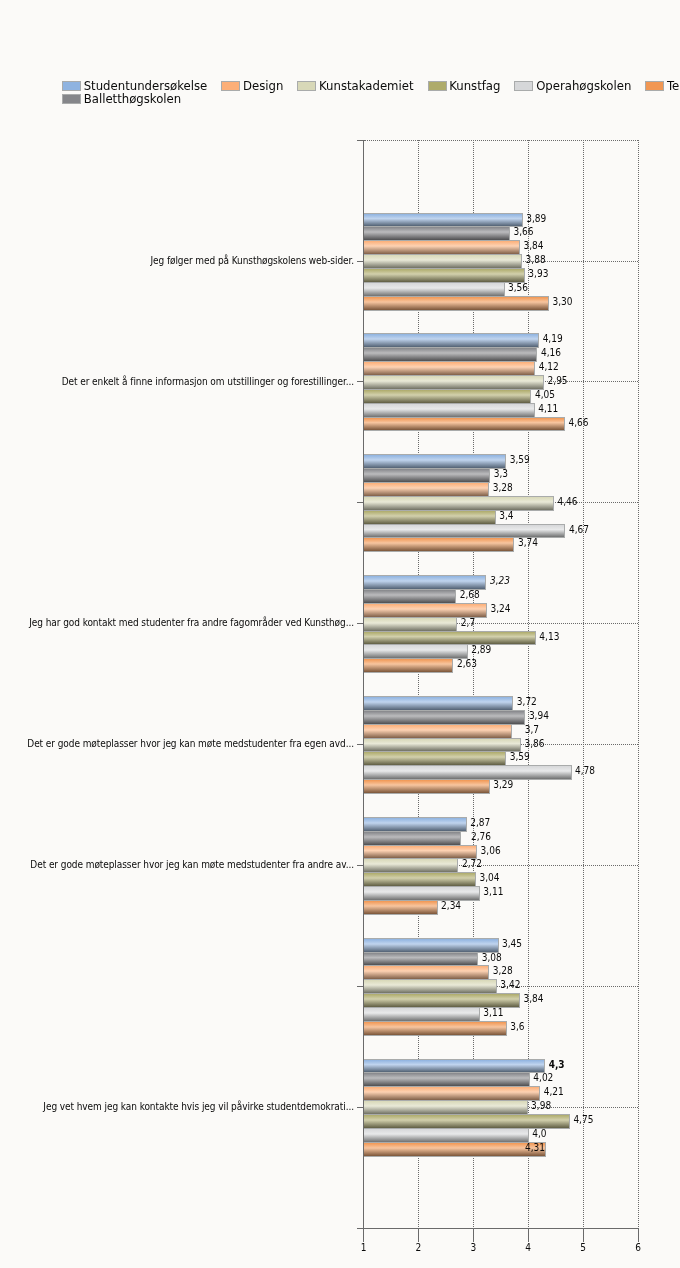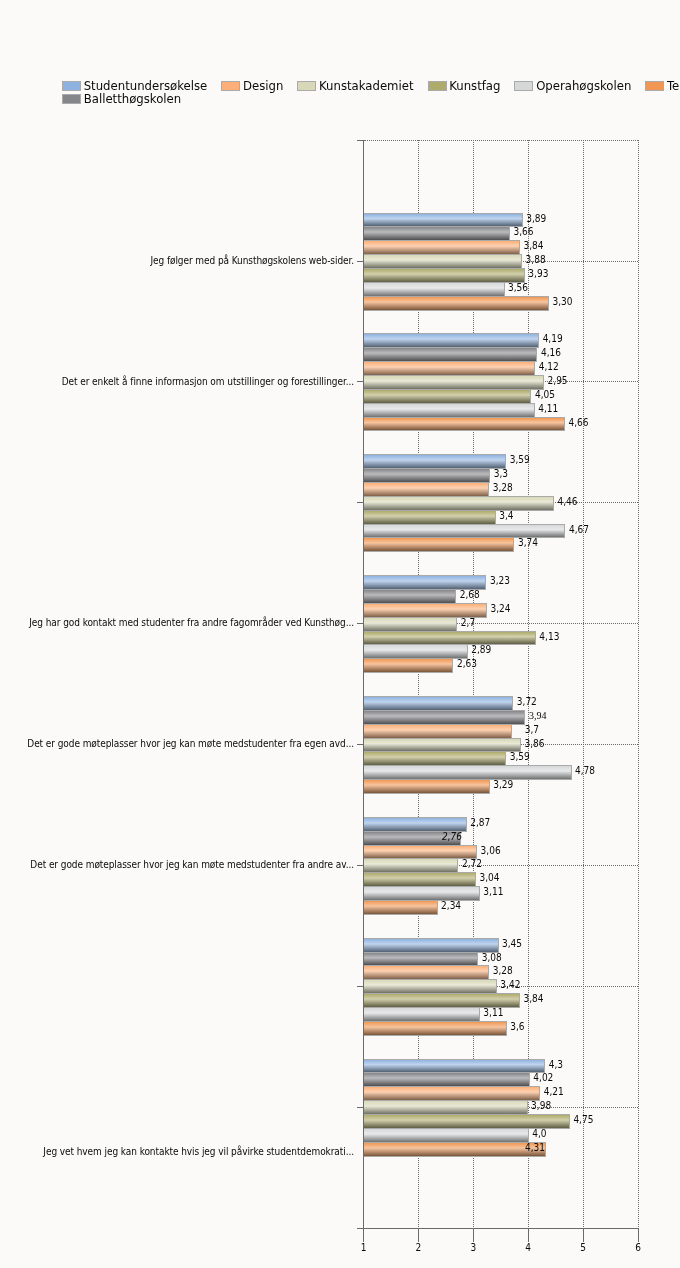--- a/index.html
+++ b/index.html
@@ -138,57 +138,57 @@
       <div class="bar" style="left: 363px; top: 510px; width: 132.76px; height: 15px; background: linear-gradient(rgb(174, 171, 107) 0%, rgb(210, 208, 172) 38.5%, rgb(96, 94, 68) 100%);"></div>
       <div class="vlabel" style="left: 499.26px; top: 510.4px;">3,4</div>
       <div class="bar" style="left: 363px; top: 524px; width: 202.483px; height: 14px; background: linear-gradient(rgb(214, 215, 217) 0%, rgb(232, 233, 234) 38.5%, rgb(112, 113, 113) 100%);"></div>
       <div class="vlabel" style="left: 568.983px; top: 523.9px;">4,67</div>
       <div class="bar" style="left: 363px; top: 537px; width: 151.426px; height: 15px; background: linear-gradient(rgb(241, 151, 83) 0%, rgb(247, 197, 159) 38.5%, rgb(123, 86, 58) 100%);"></div>
       <div class="vlabel" style="left: 517.926px; top: 537.4px;">3,74</div>
       <div class="hgrid" style="left: 363.5px; top: 623.16px; width: 274.5px;"></div>
       <div class="tickY" style="left: 356.5px; top: 623.16px; width: 7px;"></div>
       <div class="catlabel" style="width: 354px; top: 617.46px;">Jeg har god kontakt med studenter fra andre fagområder ved Kunsthøg...</div>
       <div class="bar" style="left: 363px; top: 575px; width: 123.427px; height: 15px; background: linear-gradient(rgb(143, 179, 224) 0%, rgb(192, 212, 238) 38.5%, rgb(83, 98, 116) 100%);"></div>
-      <div class="vlabel" style="left: 489.927px; top: 575.4px;">3,23</div>
+      <div class="vlabel" style="left: 489.927px; top: 575.4px; font-style: italic;">3,23</div>
       <div class="bar" style="left: 363px; top: 589px; width: 93.232px; height: 15px; background: linear-gradient(rgb(133, 134, 138) 0%, rgb(187, 187, 189) 38.5%, rgb(79, 79, 81) 100%);"></div>
       <div class="vlabel" style="left: 459.732px; top: 589.4px;">2,68</div>
       <div class="bar" style="left: 363px; top: 603px; width: 123.976px; height: 15px; background: linear-gradient(rgb(252, 175, 120) 0%, rgb(253, 210, 179) 38.5%, rgb(128, 96, 73) 100%);"></div>
       <div class="vlabel" style="left: 490.476px; top: 603.4px;">3,24</div>
       <div class="bar" style="left: 363px; top: 617px; width: 94.33px; height: 15px; background: linear-gradient(rgb(216, 216, 184) 0%, rgb(233, 233, 215) 38.5%, rgb(113, 113, 100) 100%);"></div>
       <div class="vlabel" style="left: 460.83px; top: 617.4px;">2,7</div>
       <div class="bar" style="left: 363px; top: 631px; width: 172.837px; height: 14px; background: linear-gradient(rgb(174, 171, 107) 0%, rgb(210, 208, 172) 38.5%, rgb(96, 94, 68) 100%);"></div>
       <div class="vlabel" style="left: 539.337px; top: 630.9px;">4,13</div>
       <div class="bar" style="left: 363px; top: 644px; width: 104.761px; height: 15px; background: linear-gradient(rgb(214, 215, 217) 0%, rgb(232, 233, 234) 38.5%, rgb(112, 113, 113) 100%);"></div>
       <div class="vlabel" style="left: 471.261px; top: 644.4px;">2,89</div>
       <div class="bar" style="left: 363px; top: 658px; width: 90.487px; height: 15px; background: linear-gradient(rgb(241, 151, 83) 0%, rgb(247, 197, 159) 38.5%, rgb(123, 86, 58) 100%);"></div>
       <div class="vlabel" style="left: 456.987px; top: 658.4px;">2,63</div>
       <div class="hgrid" style="left: 363.5px; top: 744.02px; width: 274.5px;"></div>
       <div class="tickY" style="left: 356.5px; top: 744.02px; width: 7px;"></div>
       <div class="catlabel" style="width: 354px; top: 738.32px;">Det er gode møteplasser hvor jeg kan møte medstudenter fra egen avd...</div>
       <div class="bar" style="left: 363px; top: 696px; width: 150.328px; height: 15px; background: linear-gradient(rgb(143, 179, 224) 0%, rgb(192, 212, 238) 38.5%, rgb(83, 98, 116) 100%);"></div>
       <div class="vlabel" style="left: 516.828px; top: 696.4px;">3,72</div>
       <div class="bar" style="left: 363px; top: 710px; width: 162.406px; height: 15px; background: linear-gradient(rgb(133, 134, 138) 0%, rgb(187, 187, 189) 38.5%, rgb(79, 79, 81) 100%);"></div>
-      <div class="vlabel" style="left: 528.906px; top: 710.4px; font-family: Liberation Serif, serif;">3,94</div>
+      <div class="vlabel" style="left: 528.906px; top: 710.4px;">3,94</div>
       <div class="bar" style="left: 363px; top: 724px; width: 149.23px; height: 15px; background: linear-gradient(rgb(252, 175, 120) 0%, rgb(253, 210, 179) 38.5%, rgb(128, 96, 73) 100%);"></div>
       <div class="vlabel" style="left: 515.73px; top: 724.4px; margin-left: 9px;">3,7</div>
       <div class="bar" style="left: 363px; top: 738px; width: 158.014px; height: 14px; background: linear-gradient(rgb(216, 216, 184) 0%, rgb(233, 233, 215) 38.5%, rgb(113, 113, 100) 100%);"></div>
       <div class="vlabel" style="left: 524.514px; top: 737.9px;">3,86</div>
       <div class="bar" style="left: 363px; top: 751px; width: 143.191px; height: 15px; background: linear-gradient(rgb(174, 171, 107) 0%, rgb(210, 208, 172) 38.5%, rgb(96, 94, 68) 100%);"></div>
       <div class="vlabel" style="left: 509.691px; top: 751.4px;">3,59</div>
       <div class="bar" style="left: 363px; top: 765px; width: 208.522px; height: 15px; background: linear-gradient(rgb(214, 215, 217) 0%, rgb(232, 233, 234) 38.5%, rgb(112, 113, 113) 100%);"></div>
       <div class="vlabel" style="left: 575.022px; top: 765.4px;">4,78</div>
       <div class="bar" style="left: 363px; top: 779px; width: 126.721px; height: 15px; background: linear-gradient(rgb(241, 151, 83) 0%, rgb(247, 197, 159) 38.5%, rgb(123, 86, 58) 100%);"></div>
       <div class="vlabel" style="left: 493.221px; top: 779.4px;">3,29</div>
       <div class="hgrid" style="left: 363.5px; top: 864.88px; width: 274.5px;"></div>
       <div class="tickY" style="left: 356.5px; top: 864.88px; width: 7px;"></div>
       <div class="catlabel" style="width: 354px; top: 859.18px;">Det er gode møteplasser hvor jeg kan møte medstudenter fra andre av...</div>
       <div class="bar" style="left: 363px; top: 817px; width: 103.663px; height: 15px; background: linear-gradient(rgb(143, 179, 224) 0%, rgb(192, 212, 238) 38.5%, rgb(83, 98, 116) 100%);"></div>
       <div class="vlabel" style="left: 470.163px; top: 817.4px;">2,87</div>
       <div class="bar" style="left: 363px; top: 831px; width: 97.624px; height: 15px; background: linear-gradient(rgb(133, 134, 138) 0%, rgb(187, 187, 189) 38.5%, rgb(79, 79, 81) 100%);"></div>
-      <div class="vlabel" style="left: 442px; top: 831.4px; font-style: italic;">2,76</div>
+      <div class="vlabel" style="left: 471px; top: 831.4px;">2,76</div>
       <div class="bar" style="left: 363px; top: 845px; width: 114.094px; height: 14px; background: linear-gradient(rgb(252, 175, 120) 0%, rgb(253, 210, 179) 38.5%, rgb(128, 96, 73) 100%);"></div>
       <div class="vlabel" style="left: 480.594px; top: 844.9px;">3,06</div>
       <div class="bar" style="left: 363px; top: 858px; width: 95.428px; height: 15px; background: linear-gradient(rgb(216, 216, 184) 0%, rgb(233, 233, 215) 38.5%, rgb(113, 113, 100) 100%);"></div>
       <div class="vlabel" style="left: 461.928px; top: 858.4px;">2,72</div>
       <div class="bar" style="left: 363px; top: 872px; width: 112.996px; height: 15px; background: linear-gradient(rgb(174, 171, 107) 0%, rgb(210, 208, 172) 38.5%, rgb(96, 94, 68) 100%);"></div>
       <div class="vlabel" style="left: 479.496px; top: 872.4px;">3,04</div>
       <div class="bar" style="left: 363px; top: 886px; width: 116.839px; height: 15px; background: linear-gradient(rgb(214, 215, 217) 0%, rgb(232, 233, 234) 38.5%, rgb(112, 113, 113) 100%);"></div>
       <div class="vlabel" style="left: 483.339px; top: 886.4px;">3,11</div>
       <div class="bar" style="left: 363px; top: 900px; width: 74.566px; height: 15px; background: linear-gradient(rgb(241, 151, 83) 0%, rgb(247, 197, 159) 38.5%, rgb(123, 86, 58) 100%);"></div>
       <div class="vlabel" style="left: 441.066px; top: 900.4px;">2,34</div>
@@ -203,23 +203,23 @@
       <div class="bar" style="left: 363px; top: 979px; width: 133.858px; height: 15px; background: linear-gradient(rgb(216, 216, 184) 0%, rgb(233, 233, 215) 38.5%, rgb(113, 113, 100) 100%);"></div>
       <div class="vlabel" style="left: 500.358px; top: 979.4px;">3,42</div>
       <div class="bar" style="left: 363px; top: 993px; width: 156.916px; height: 15px; background: linear-gradient(rgb(174, 171, 107) 0%, rgb(210, 208, 172) 38.5%, rgb(96, 94, 68) 100%);"></div>
       <div class="vlabel" style="left: 523.416px; top: 993.4px;">3,84</div>
       <div class="bar" style="left: 363px; top: 1007px; width: 116.839px; height: 15px; background: linear-gradient(rgb(214, 215, 217) 0%, rgb(232, 233, 234) 38.5%, rgb(112, 113, 113) 100%);"></div>
       <div class="vlabel" style="left: 483.339px; top: 1007.4px;">3,11</div>
       <div class="bar" style="left: 363px; top: 1021px; width: 143.74px; height: 15px; background: linear-gradient(rgb(241, 151, 83) 0%, rgb(247, 197, 159) 38.5%, rgb(123, 86, 58) 100%);"></div>
       <div class="vlabel" style="left: 510.24px; top: 1021.4px;">3,6</div>
       <div class="hgrid" style="left: 363.5px; top: 1106.6px; width: 274.5px;"></div>
       <div class="tickY" style="left: 356.5px; top: 1106.6px; width: 7px;"></div>
-      <div class="catlabel" style="width: 354px; top: 1100.9px; margin-top: 45px;">Jeg vet hvem jeg kan kontakte hvis jeg vil påvirke studentdemokrati...</div>
+      <div class="catlabel" style="width: 354px; top: 1100.9px;">Jeg vet hvem jeg kan kontakte hvis jeg vil påvirke studentdemokrati...</div>
       <div class="bar" style="left: 363px; top: 1059px; width: 182.17px; height: 14px; background: linear-gradient(rgb(143, 179, 224) 0%, rgb(192, 212, 238) 38.5%, rgb(83, 98, 116) 100%);"></div>
-      <div class="vlabel" style="left: 548.67px; top: 1058.9px;">4,3</div>
+      <div class="vlabel" style="left: 548.67px; top: 1058.9px; font-weight: bold;">4,3</div>
       <div class="bar" style="left: 363px; top: 1072px; width: 166.798px; height: 15px; background: linear-gradient(rgb(133, 134, 138) 0%, rgb(187, 187, 189) 38.5%, rgb(79, 79, 81) 100%);"></div>
       <div class="vlabel" style="left: 533.298px; top: 1072.4px;">4,02</div>
       <div class="bar" style="left: 363px; top: 1086px; width: 177.229px; height: 15px; background: linear-gradient(rgb(252, 175, 120) 0%, rgb(253, 210, 179) 38.5%, rgb(128, 96, 73) 100%);"></div>
       <div class="vlabel" style="left: 543.729px; top: 1086.4px;">4,21</div>
       <div class="bar" style="left: 363px; top: 1100px; width: 164.602px; height: 15px; background: linear-gradient(rgb(216, 216, 184) 0%, rgb(233, 233, 215) 38.5%, rgb(113, 113, 100) 100%);"></div>
       <div class="vlabel" style="left: 531.102px; top: 1100.4px;">3,98</div>
       <div class="bar" style="left: 363px; top: 1114px; width: 206.875px; height: 15px; background: linear-gradient(rgb(174, 171, 107) 0%, rgb(210, 208, 172) 38.5%, rgb(96, 94, 68) 100%);"></div>
       <div class="vlabel" style="left: 573.375px; top: 1114.4px;">4,75</div>
       <div class="bar" style="left: 363px; top: 1128px; width: 165.7px; height: 15px; background: linear-gradient(rgb(214, 215, 217) 0%, rgb(232, 233, 234) 38.5%, rgb(112, 113, 113) 100%);"></div>
       <div class="vlabel" style="left: 532.2px; top: 1128.4px;">4,0</div>

